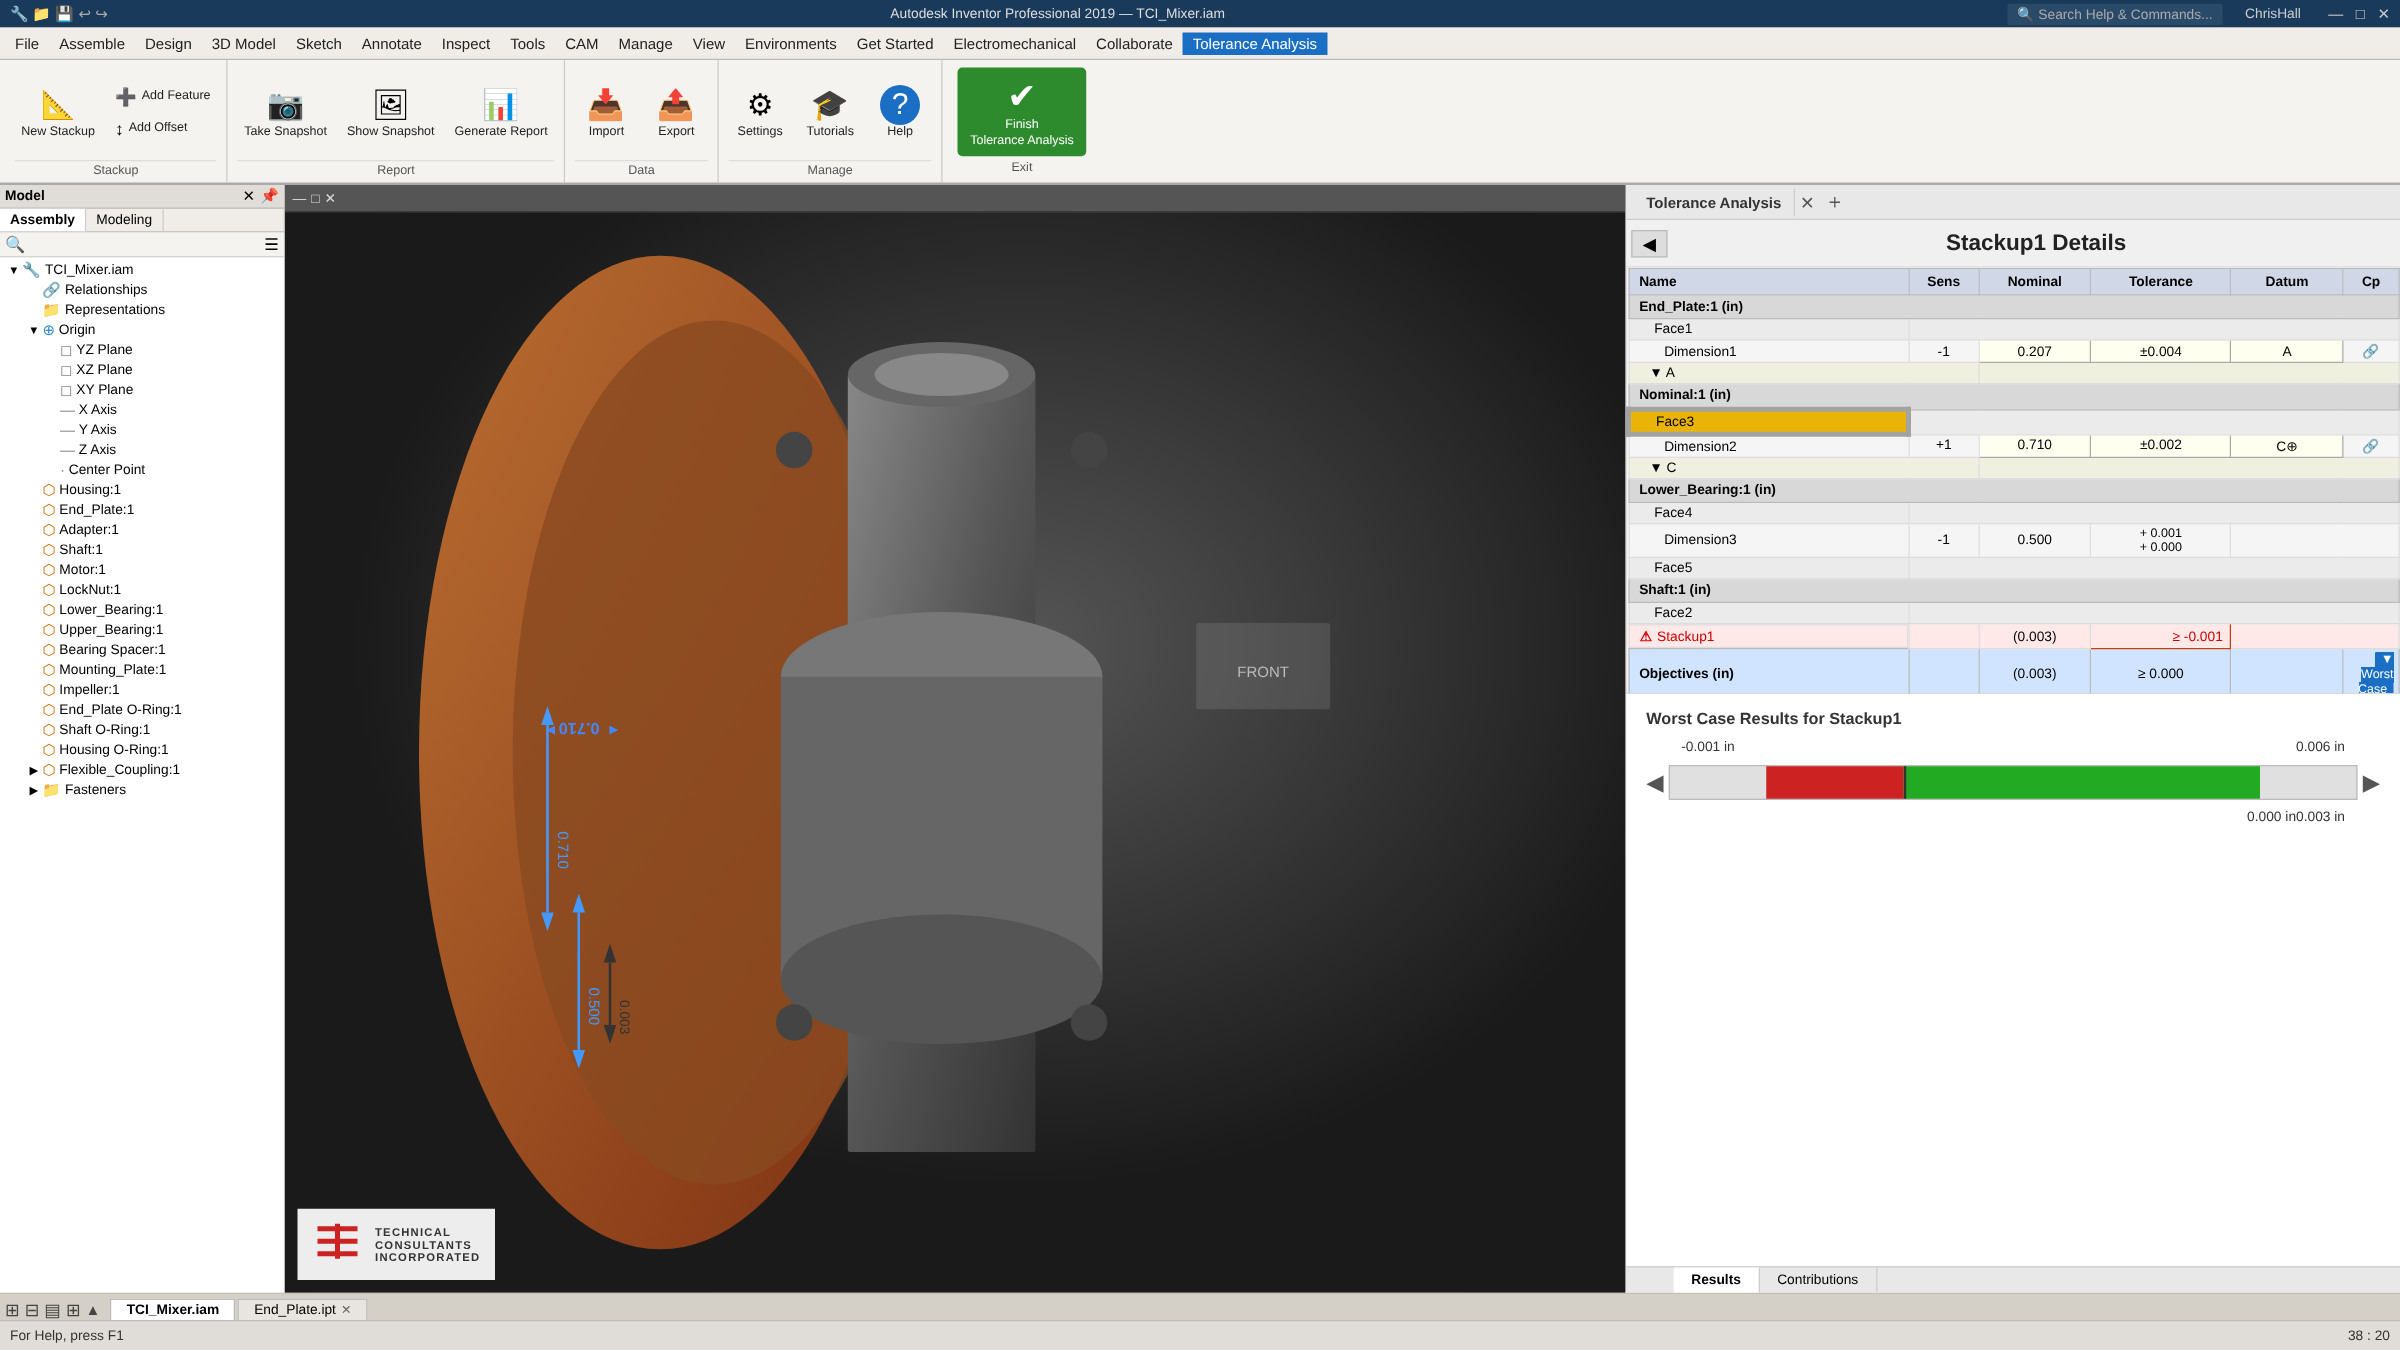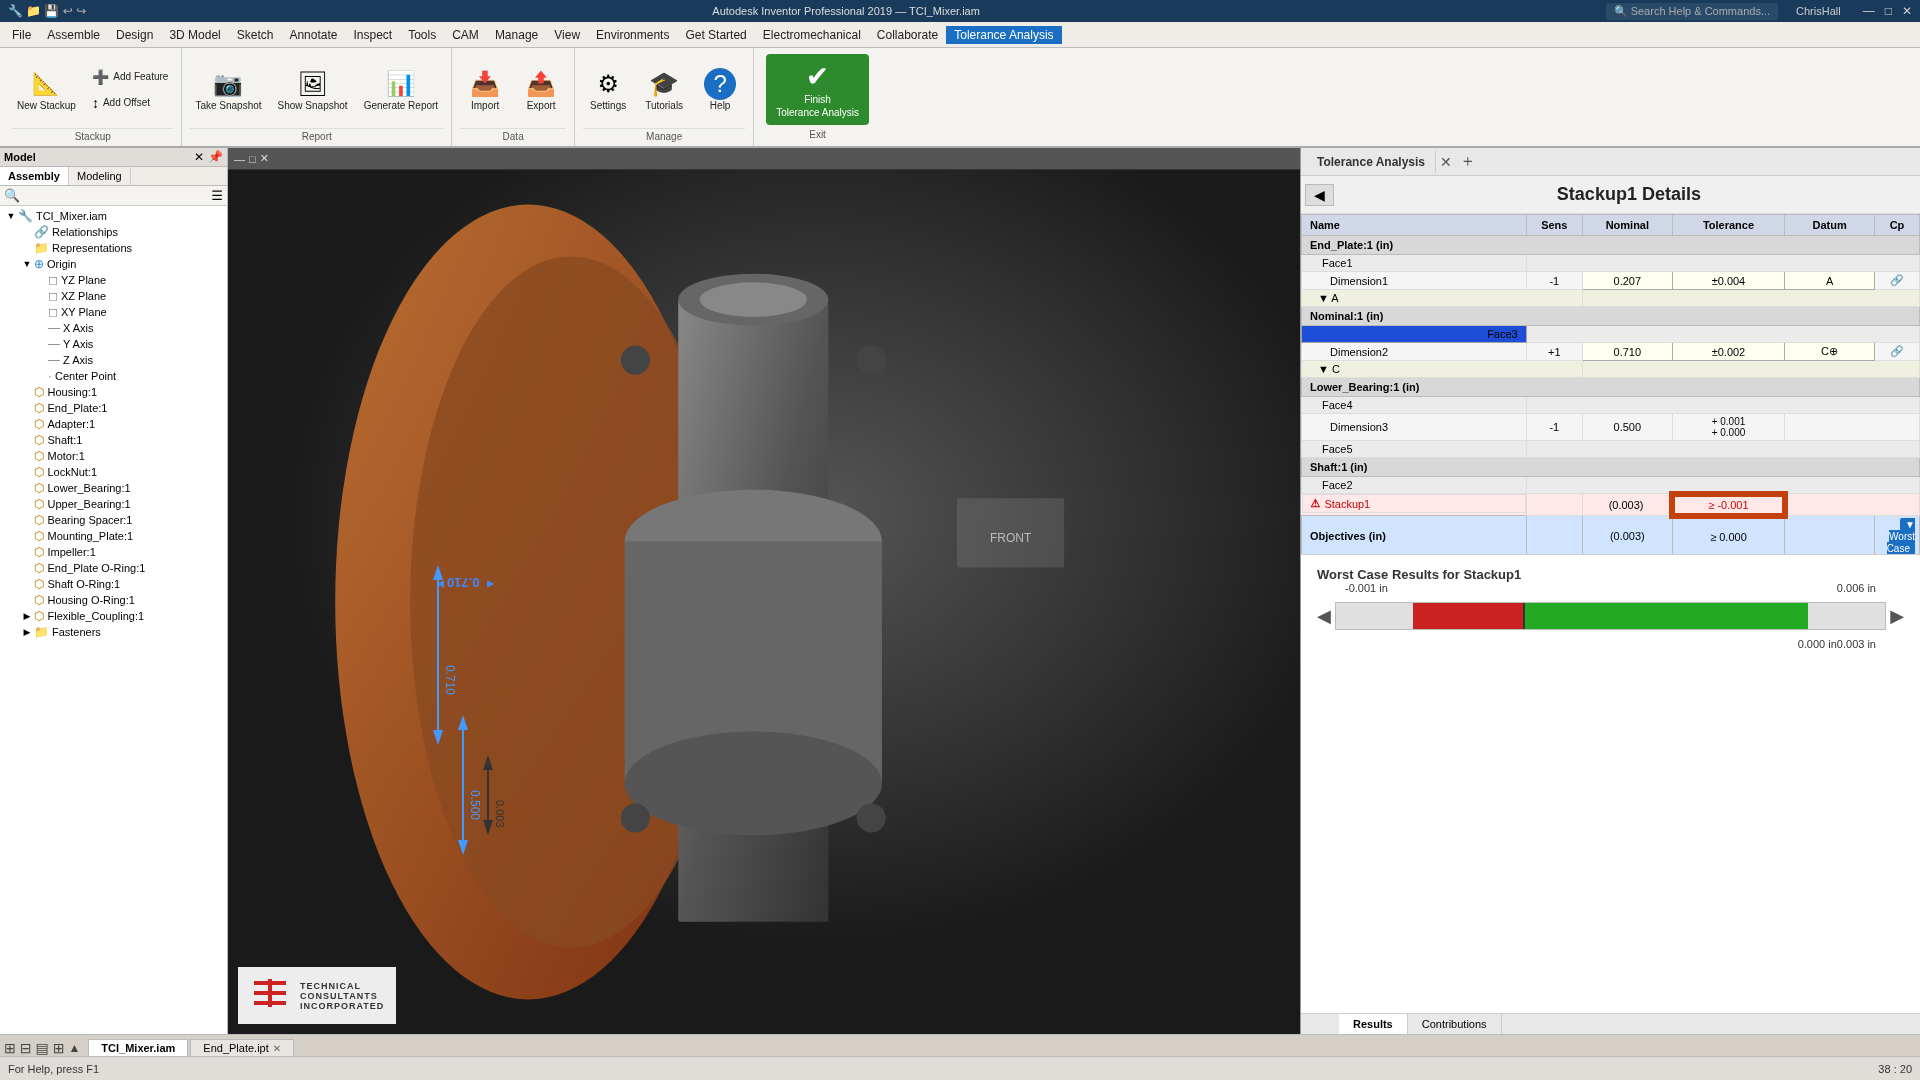--- a/index.html
+++ b/index.html
@@ -472,21 +472,21 @@
           </tr>
           <tr>
             <td colspan="2" style="padding:2px 8px 2px 16px;border:1px solid #ddd;background:#f0f0e0;">▼ A</td>
             <td colspan="4" style="border:1px solid #ddd;background:#f0f0e0;"></td>
           </tr>
 
           <tr>
             <td colspan="6" style="background:#d8d8d8;padding:3px 8px;border:1px solid #bbb;font-weight:bold;">Nominal:1 (in)</td>
           </tr>
           <tr>
-            <td style="padding:2px 8px 2px 20px;border:1px solid #a3a3a3;background:#1d4ed8;text-align:right;">Face3</td>
+            <td style="padding:2px 8px 2px 20px;border:4px solid #a3a3a3;background:#eab308;">Face3</td>
             <td colspan="5" style="border:1px solid #ddd;background:#ebebeb;"></td>
           </tr>
           <tr>
             <td style="padding:2px 8px 2px 28px;border:1px solid #ddd;">Dimension2</td>
             <td style="padding:2px 6px;border:1px solid #ddd;text-align:center;">+1</td>
             <td style="padding:2px 6px;border:1px solid #aaa;background:#fffff0;text-align:center;">0.710</td>
             <td style="padding:2px 6px;border:1px solid #aaa;background:#fffff0;text-align:center;">±0.002</td>
             <td style="padding:2px 6px;border:1px solid #aaa;background:#fffff0;text-align:center;">C⊕</td>
             <td style="padding:2px 4px;border:1px solid #ddd;text-align:center;">🔗</td>
           </tr>
@@ -521,40 +521,40 @@
             <td style="padding:2px 8px 2px 20px;border:1px solid #ddd;background:#ebebeb;">Face2</td>
             <td colspan="5" style="border:1px solid #ddd;background:#ebebeb;"></td>
           </tr>
 
           <tr style="background:#ffe8e8;">
             <td style="padding:2px 8px;border:1px solid #ddd;color:#cc0000;display:flex;align-items:center;gap:4px;">
               <span style="color:#cc0000;font-weight:bold;">⚠</span> Stackup1
             </td>
             <td style="padding:2px 6px;border:1px solid #ddd;"></td>
             <td style="padding:2px 6px;border:1px solid #ddd;text-align:center;">(0.003)</td>
-            <td style="padding:2px 6px;border:6px solid #c2410c;text-align:center;color:#cc0000;">≥ -0.001</td>
+            <td style="padding:2px 6px;border:1px solid #c2410c;text-align:right;color:#cc0000;">≥ -0.001</td>
             <td colspan="2" style="border:1px solid #ddd;"></td>
           </tr>
 
           <tr style="background:#d0e4ff;">
             <td style="padding:2px 8px;border:1px solid #bbb;font-weight:bold;">Objectives (in)</td>
             <td style="padding:2px 6px;border:1px solid #bbb;"></td>
             <td style="padding:2px 6px;border:1px solid #bbb;text-align:center;">(0.003)</td>
             <td style="padding:2px 6px;border:1px solid #bbb;text-align:center;">≥ 0.000</td>
             <td colspan="1" style="border:1px solid #bbb;"></td>
             <td style="padding:2px 4px;border:1px solid #bbb;text-align:right;">
               <span style="background:#1a6fc4;color:white;padding:1px 5px;border-radius:2px;font-size:10px;">▼ Worst Case</span>
             </td>
           </tr>
         </tbody>
       </table>
     </div>
 
     <div style="padding:12px 16px;border-top:1px solid #ccc;background:white;flex:1;">
-      <div style="font-size:13px;font-weight:bold;color:#333;">Worst Case Results for Stackup1</div>
+      <div style="font-size:13px;font-weight:bold;color:#333;margin-bottom:10px;">Worst Case Results for Stackup1</div>
 
       <div style="display:flex;justify-content:space-between;font-size:11px;color:#333;margin-bottom:4px;padding:0 28px;">
         <span>-0.001 in</span>
         <span>0.006 in</span>
       </div>
 
       <div style="display:flex;align-items:center;height:36px;gap:4px;">
         <span style="font-size:18px;color:#555;">◀</span>
         <div style="flex:1;height:28px;background:#e0e0e0;position:relative;border:1px solid #bbb;">
 

